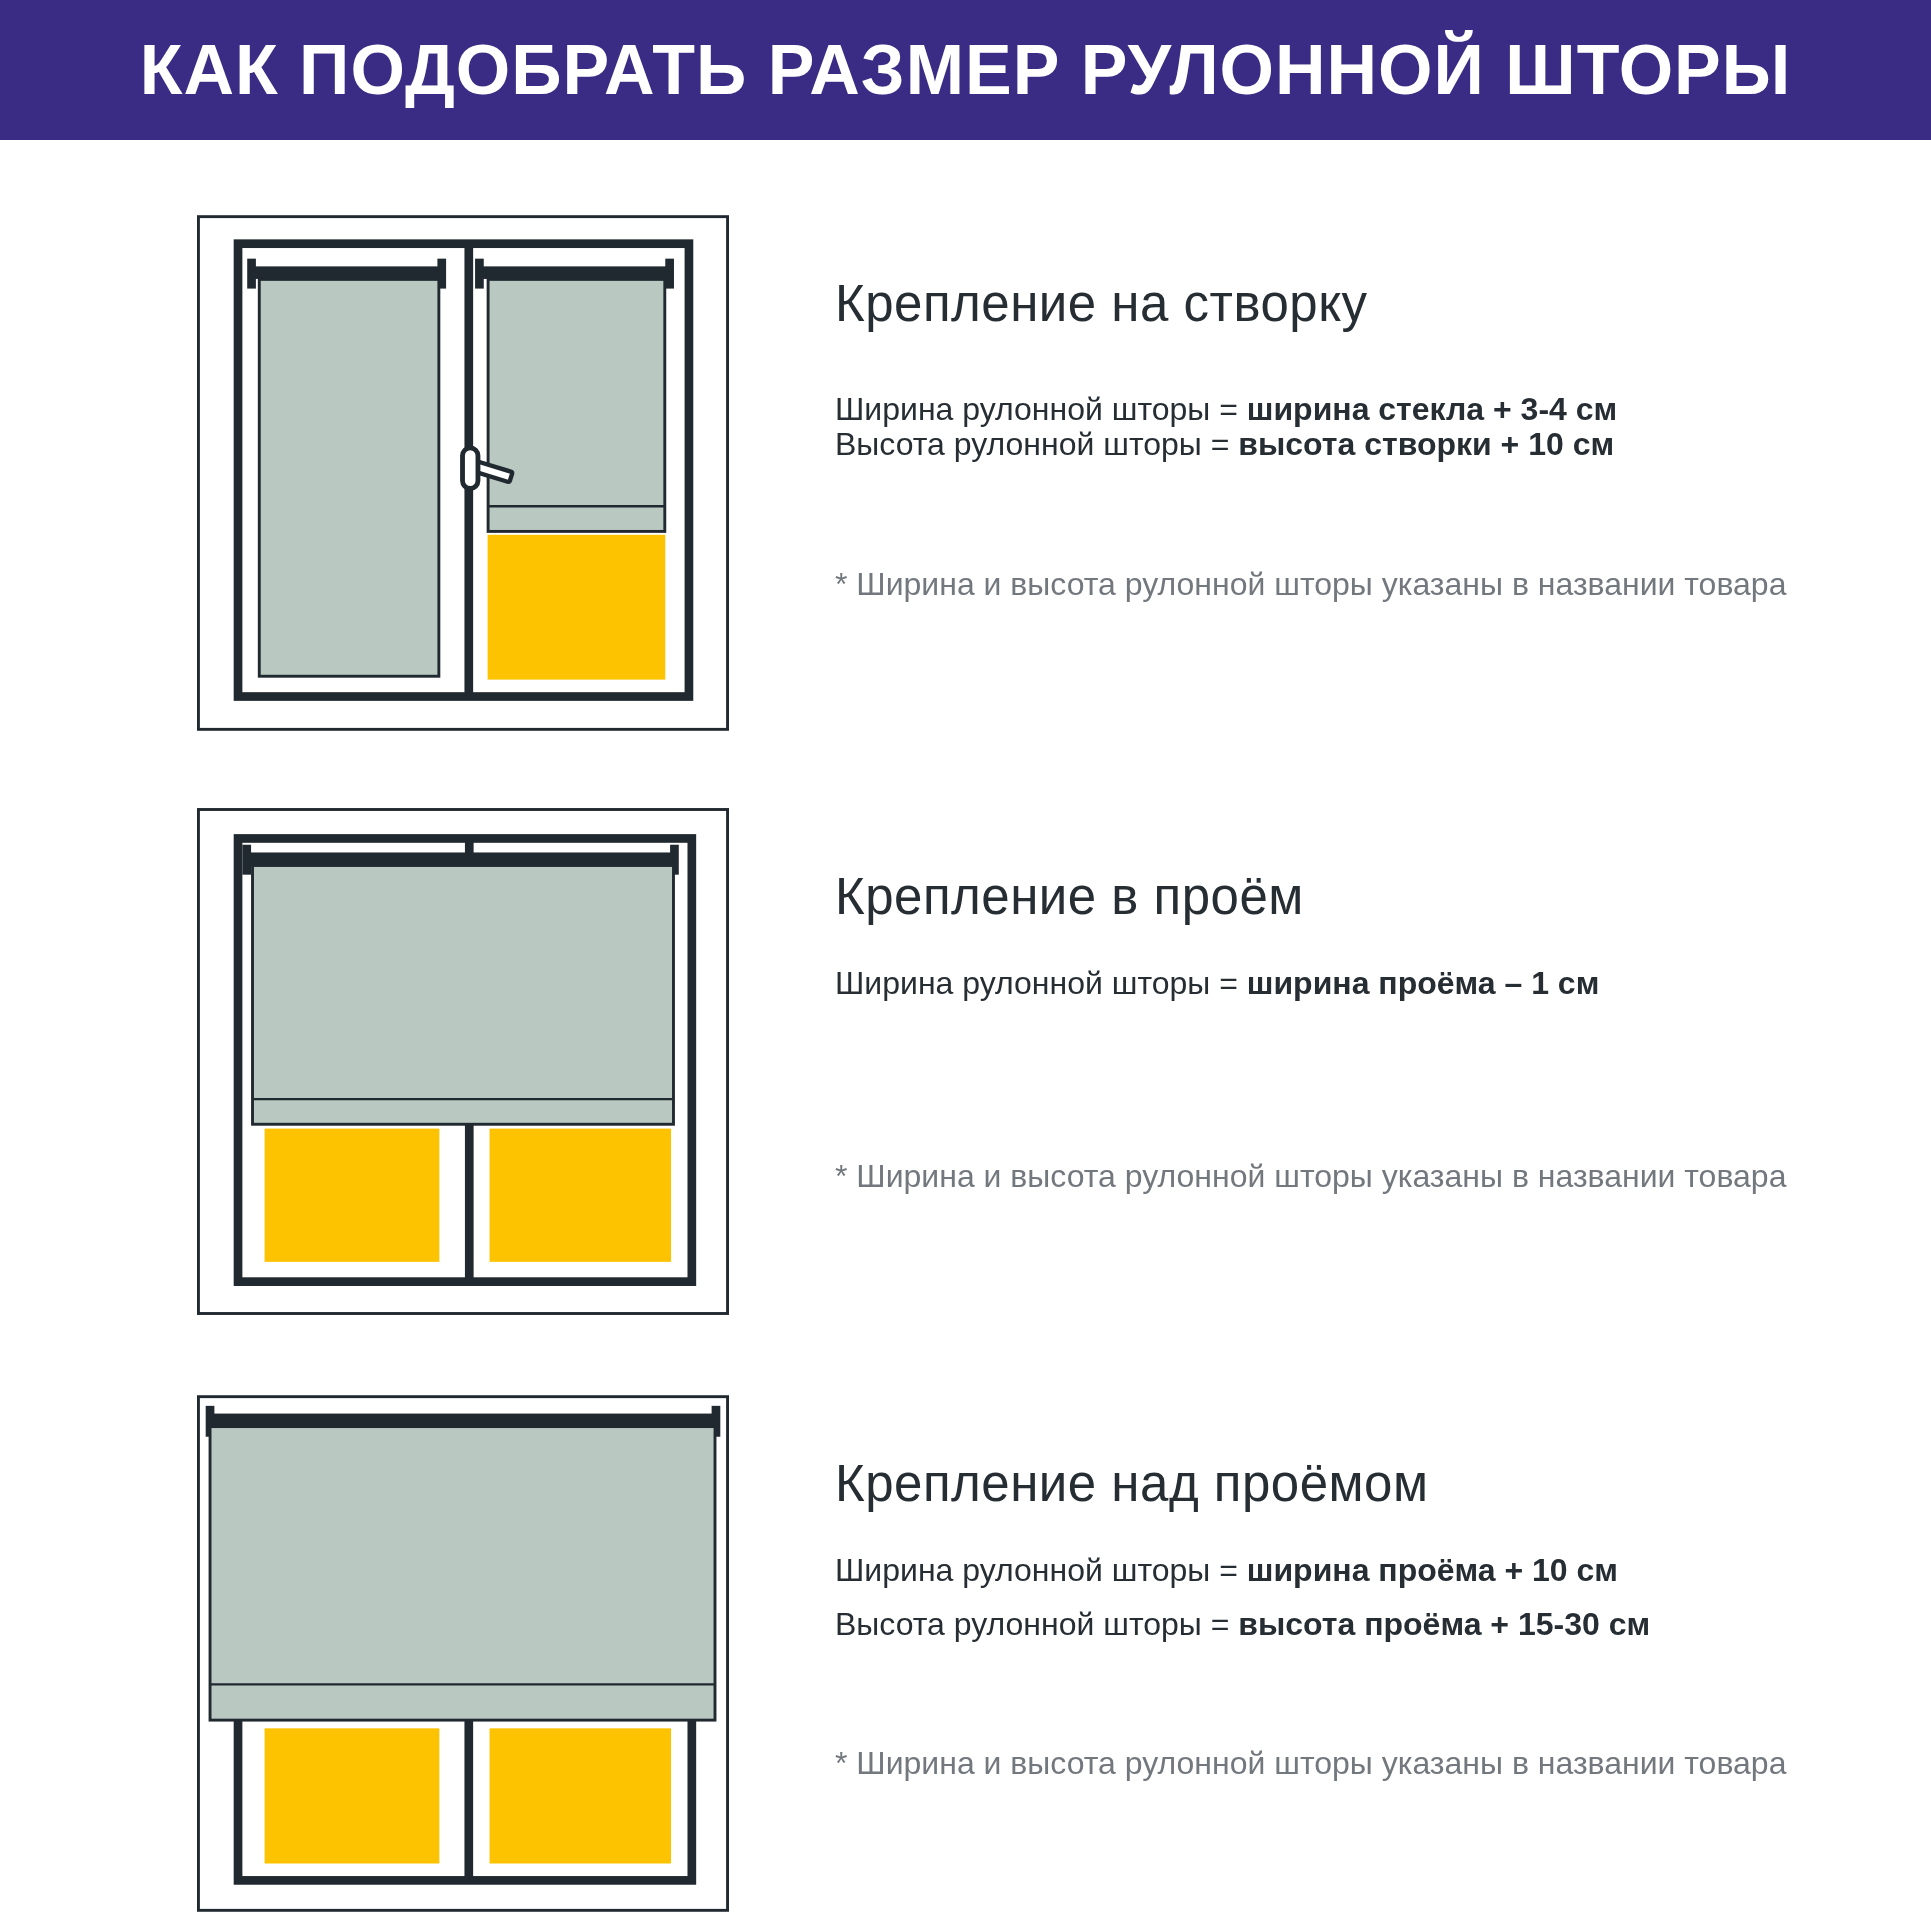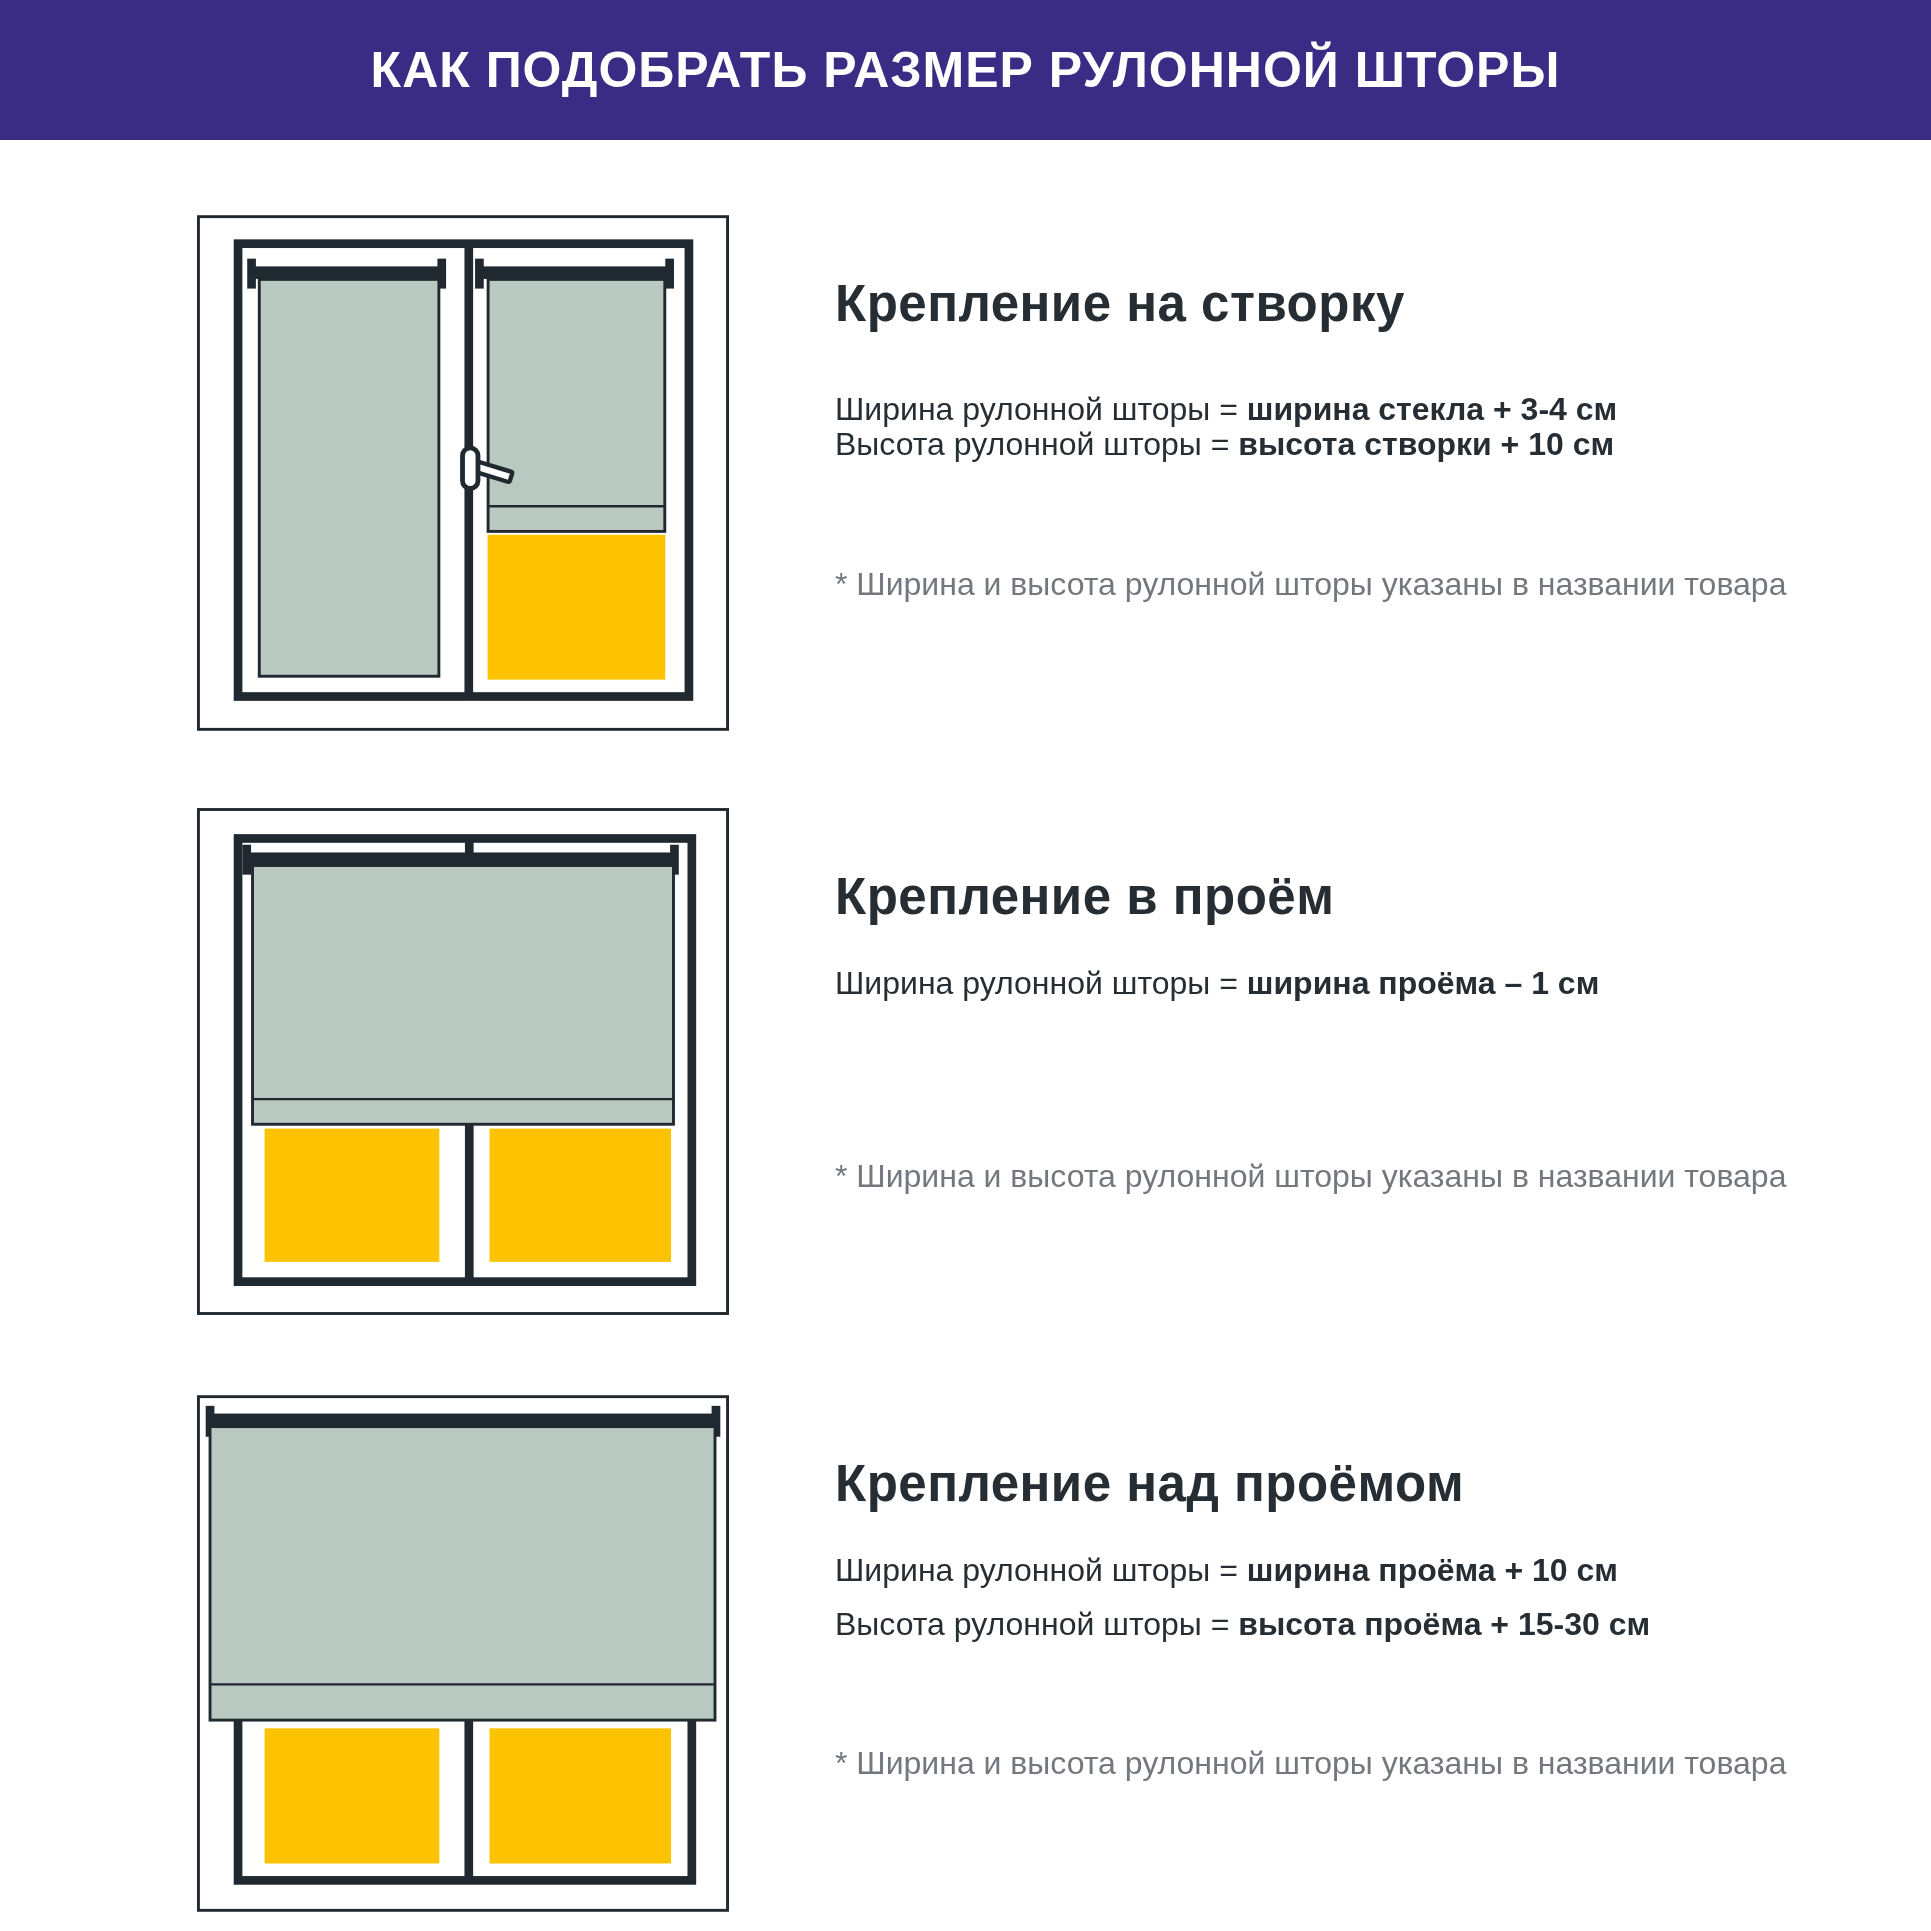--- a/index.html
+++ b/index.html
@@ -11,27 +11,27 @@
     overflow:hidden;
   }
   
   .banner{
     position:absolute;left:0;top:0;width:1931px;height:140px;
     background:var(--c-banner);
     display:flex;align-items:center;justify-content:center;
   }
   .banner-title{
     color:var(--c-banner_text);
-    font-size:50px;font-weight:700;letter-spacing:1px;
+    font-size:70px;font-weight:700;letter-spacing:1px;
     white-space:nowrap;
   }
   .diagram{position:absolute;left:197px;display:block;}
   .sec-title{
     position:absolute;left:835px;
-    font-size:51px;font-weight:700;line-height:64px;letter-spacing:0.5px;
+    font-size:51px;font-weight:400;line-height:64px;letter-spacing:0.5px;
     color:var(--c-ink);white-space:nowrap;
   }
   .formula{
     position:absolute;left:835px;height:54px;line-height:54px;
     font-size:32px;color:var(--c-ink);white-space:nowrap;
   }
   .formula b{font-weight:700;}
   .footnote{
     position:absolute;left:835px;height:39px;line-height:39px;
     font-size:32px;color:var(--c-muted);white-space:nowrap;margin-top:19px;

